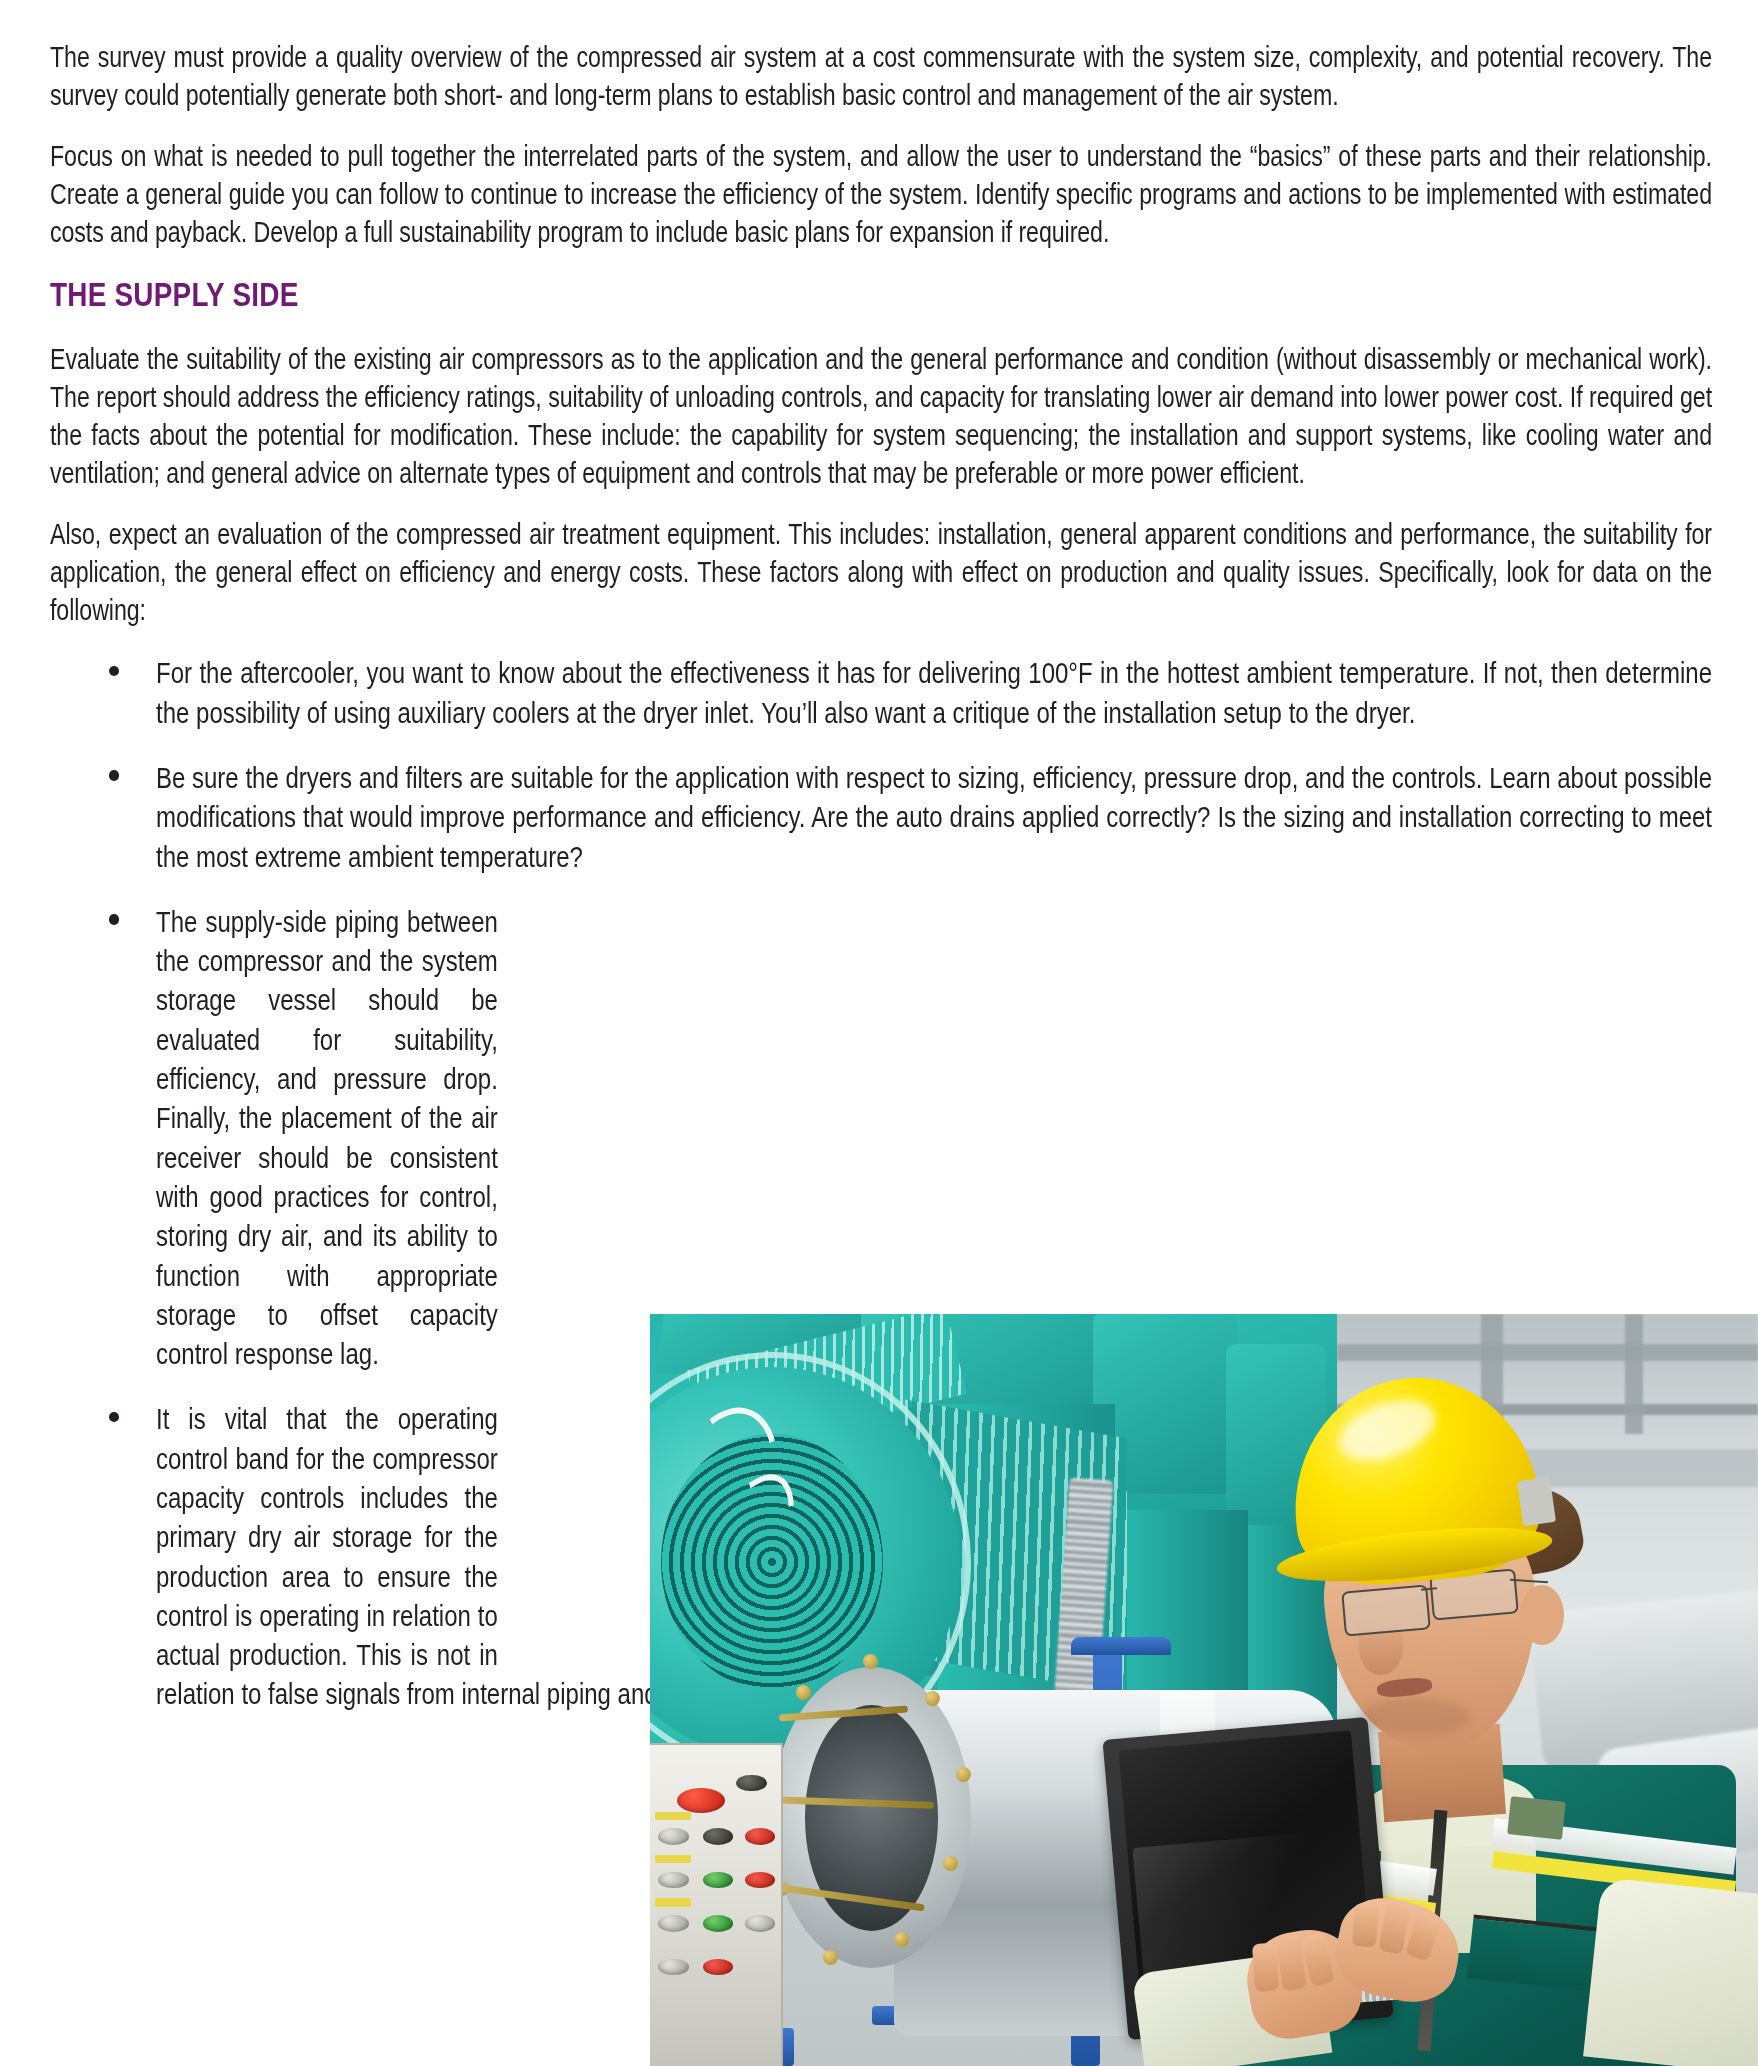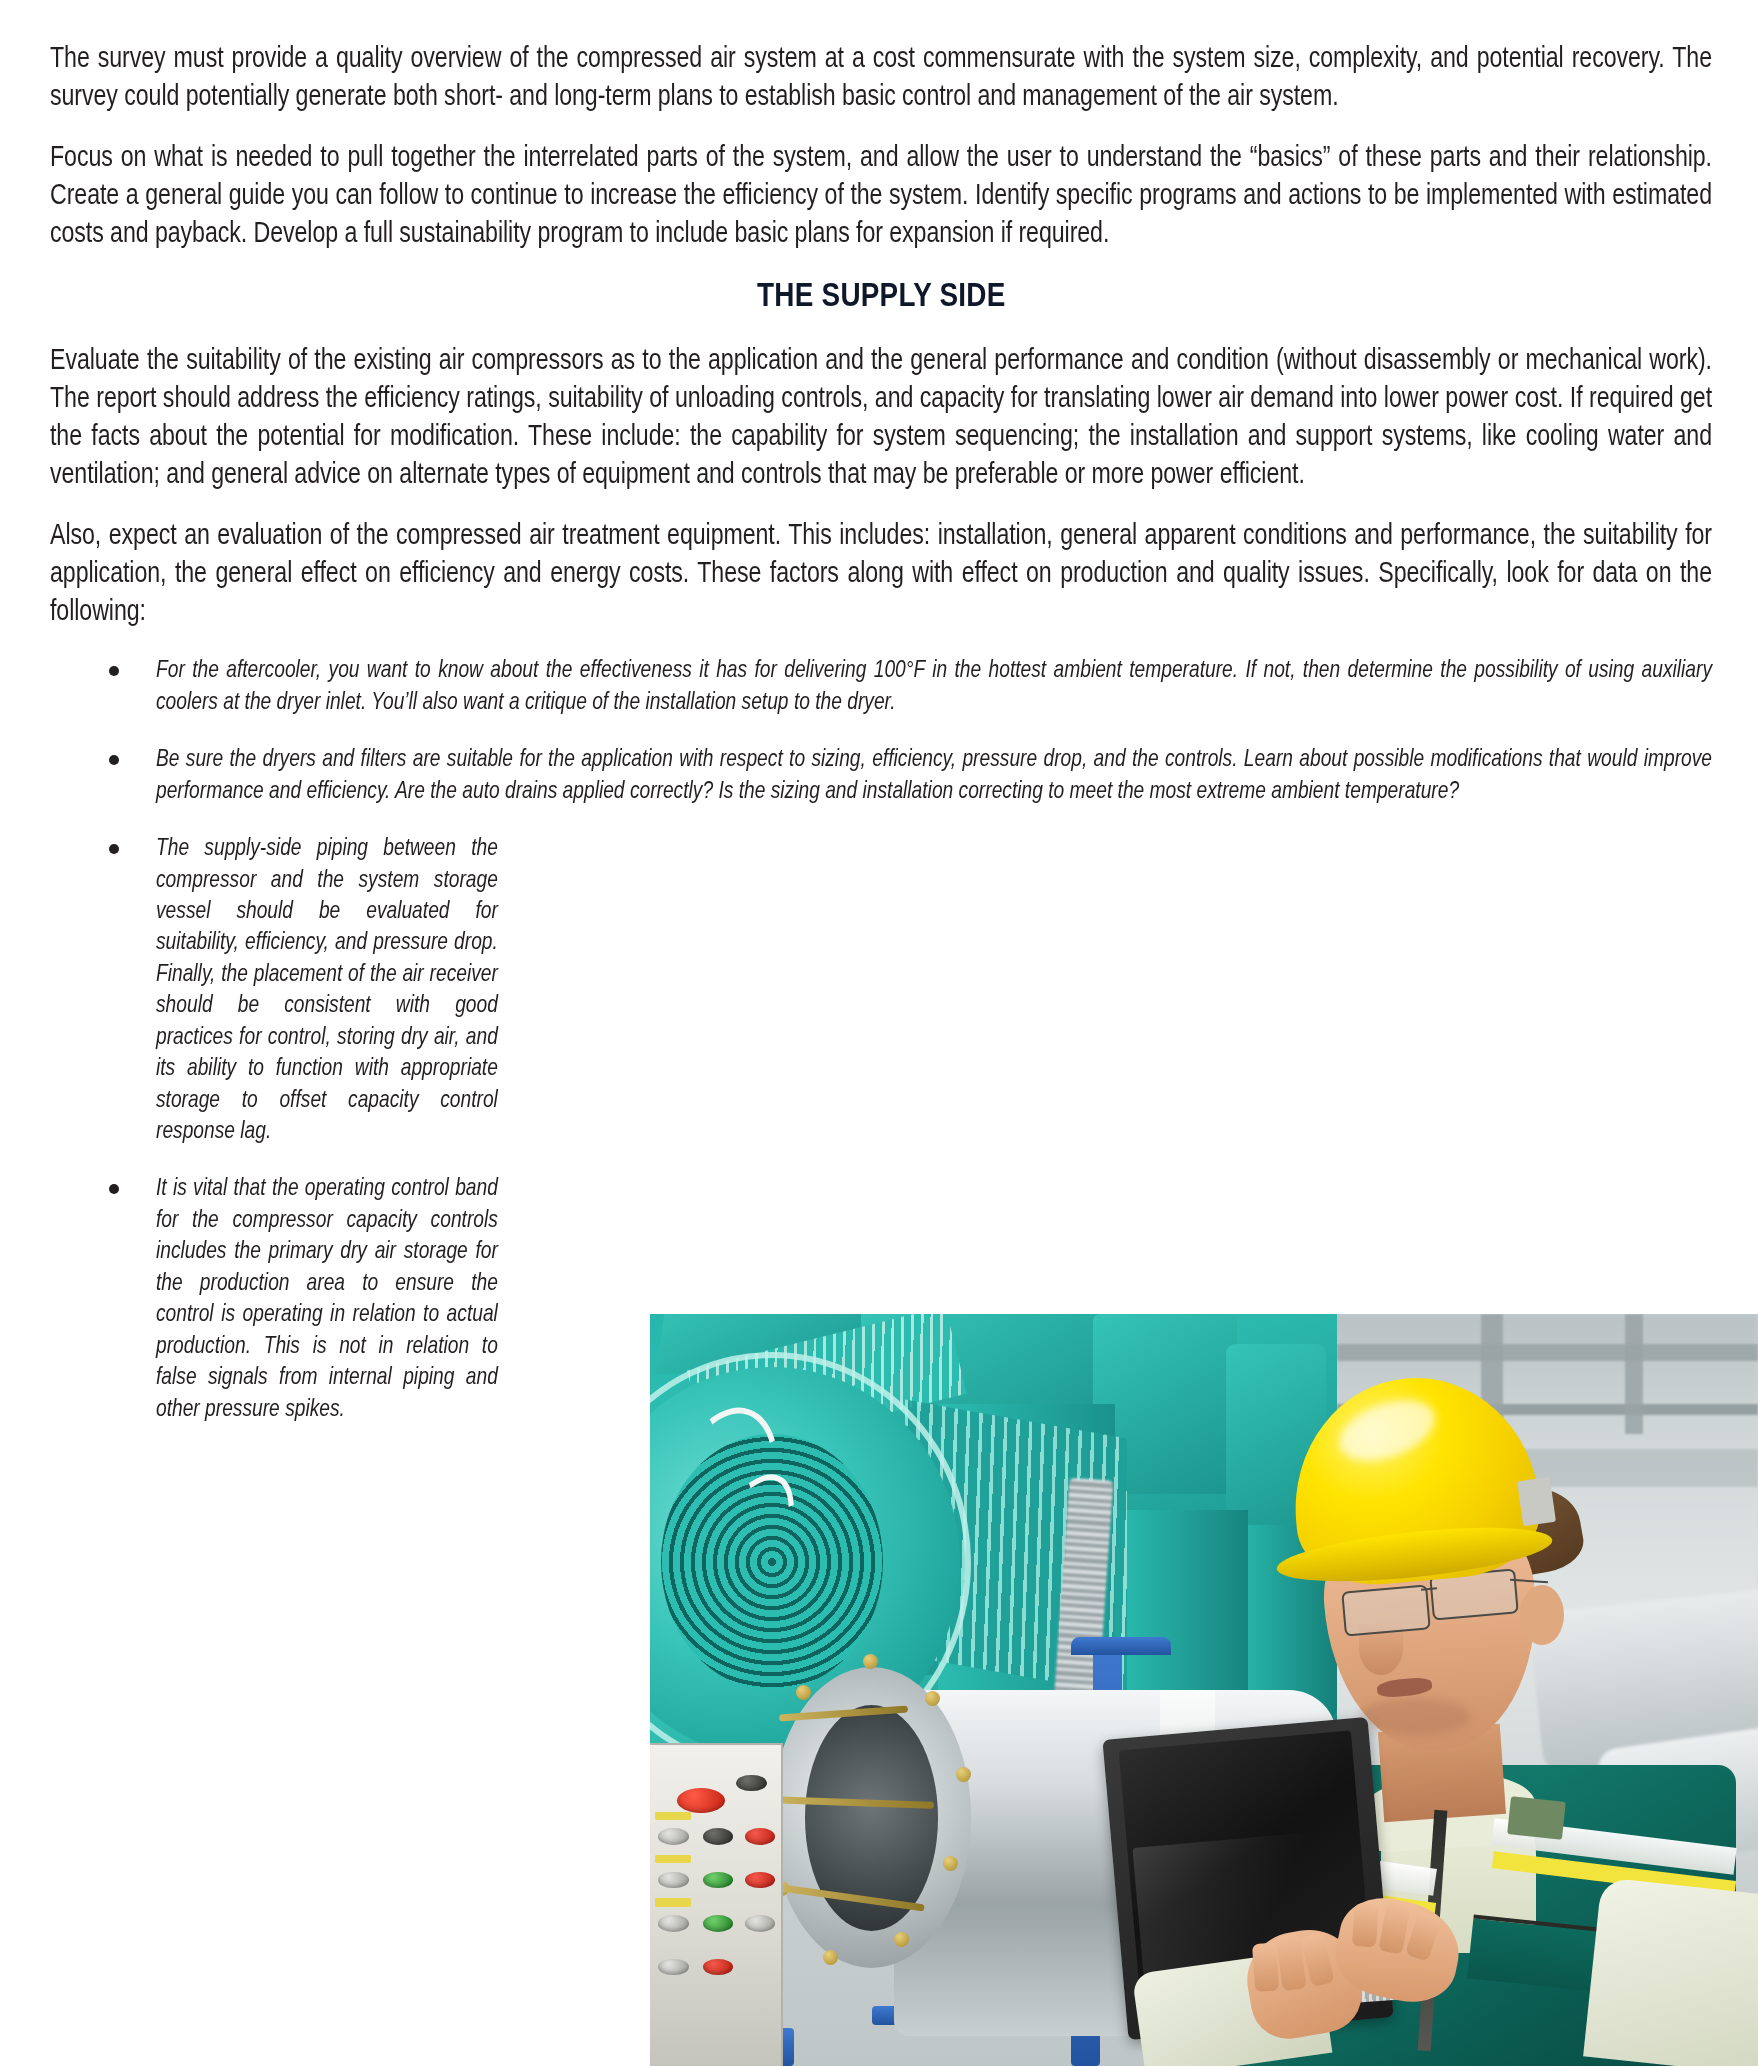--- a/index.html
+++ b/index.html
@@ -48,23 +48,22 @@
     transform: scaleX(0.80);
     transform-origin: left top;
     width: 125%;
   }
 
   h2.section-head {
     margin: 8.3px 0 27.6px 0;
     font-size: 34px;
     line-height: 1.1;
     font-weight: bold;
-    color: #0f172a;
+    color: #701a75;
     letter-spacing: 0.3px;
-    text-align: center;
   }
   h2.section-head .cond {
     transform: scaleX(0.82);
     width: 122%;
   }
 
   h3.sub-head {
     margin: 23.4px 0 18px 0;
     font-size: 30px;
     line-height: 1.25;
@@ -79,24 +78,23 @@
   
   ul.bullets {
     list-style: none;
     margin: 0 0 9.7px 0;
     padding: 0;
   }
   ul.bullets > li {
     position: relative;
     margin: 0 0 26px 0;
     padding-left: 106px;
-    font-size: 24px;
+    font-size: 30px;
     line-height: 1.31;
     text-align: justify;
-    font-style: italic;
   }
   ul.bullets > li .cond {
     transform: scaleX(0.80);
     width: 125%;
   }
   ul.bullets > li .bullet-dot {
     position: absolute;
     left: 59px;
     top: 12.4px;
     width: 10.3px;

